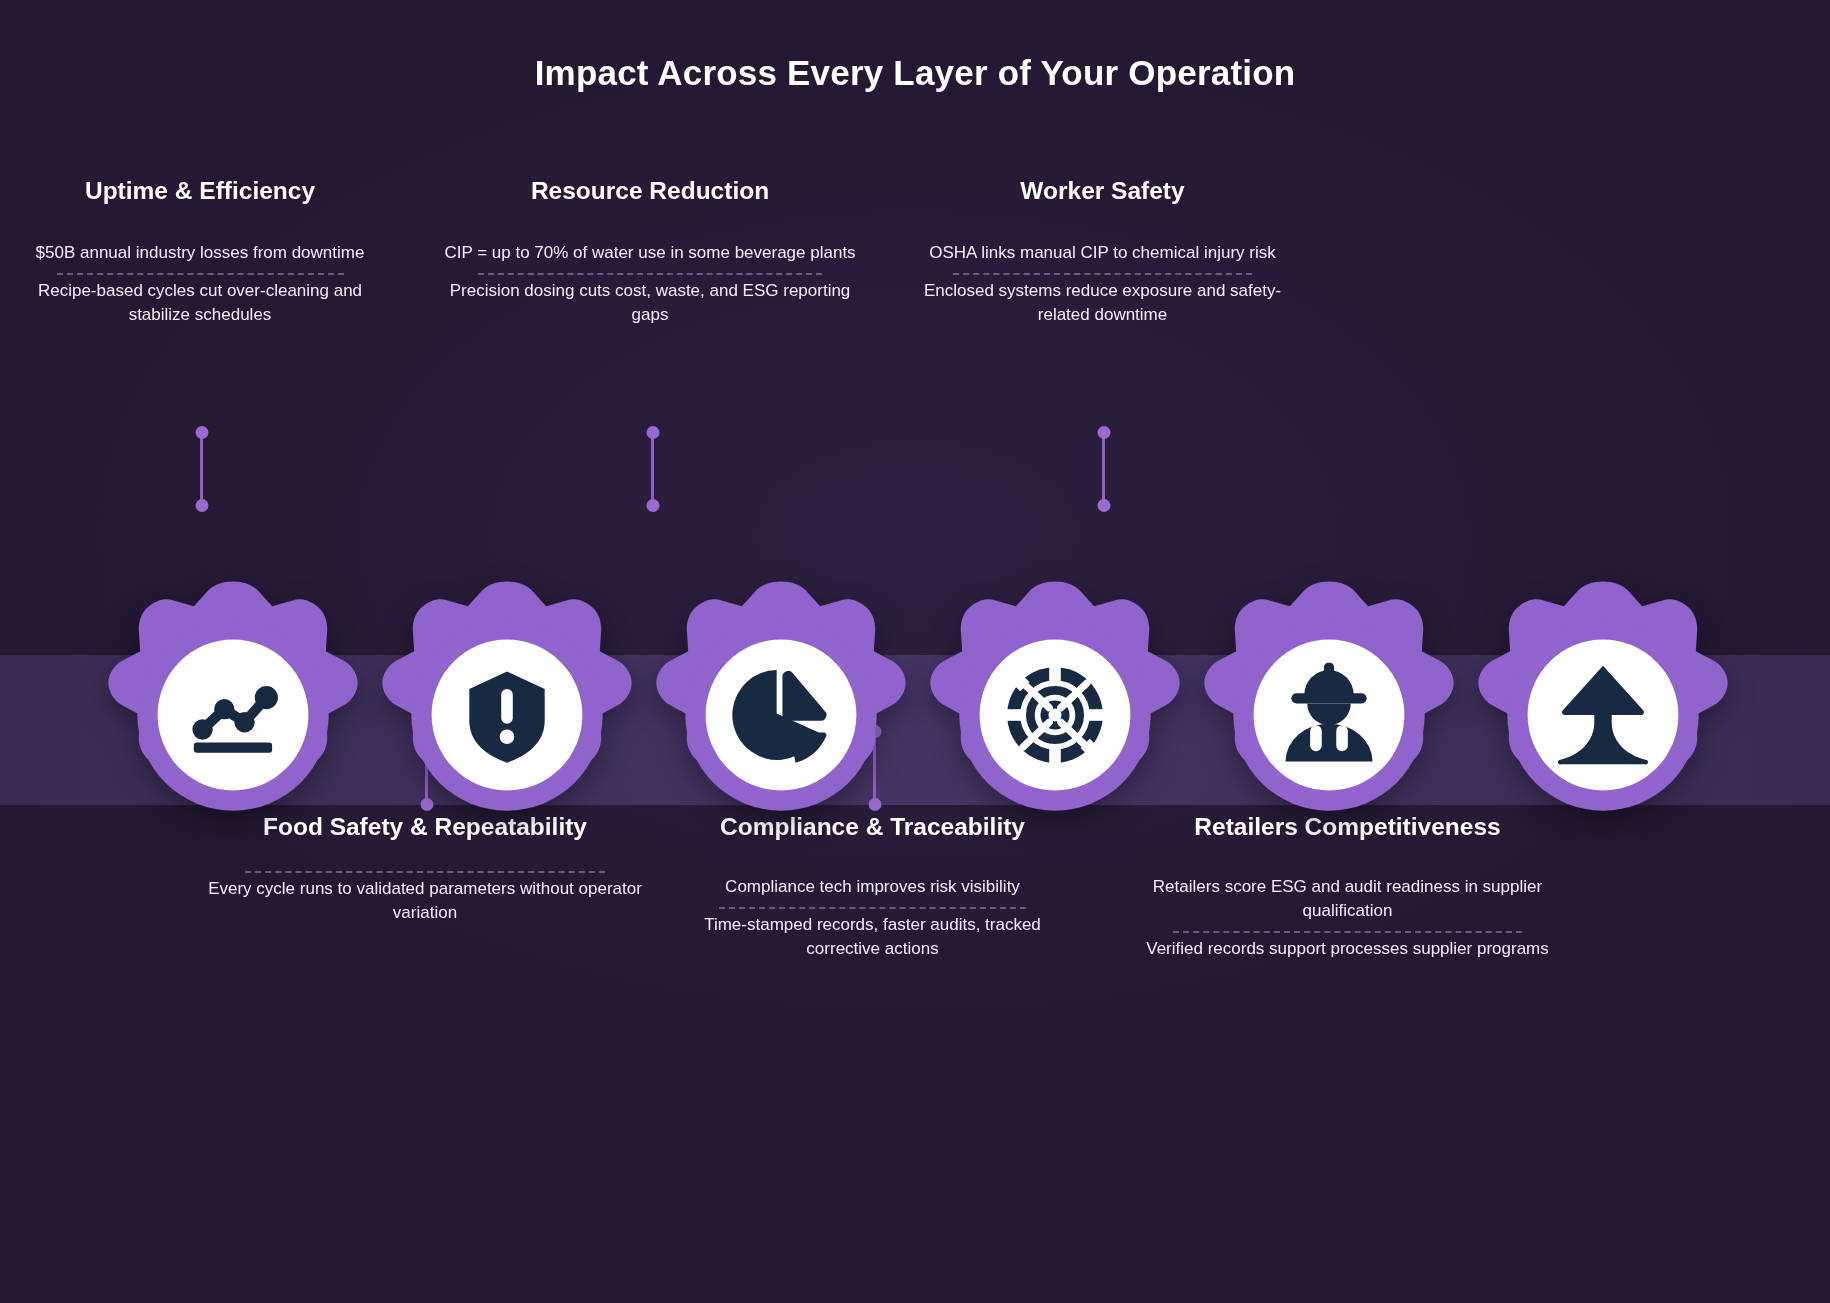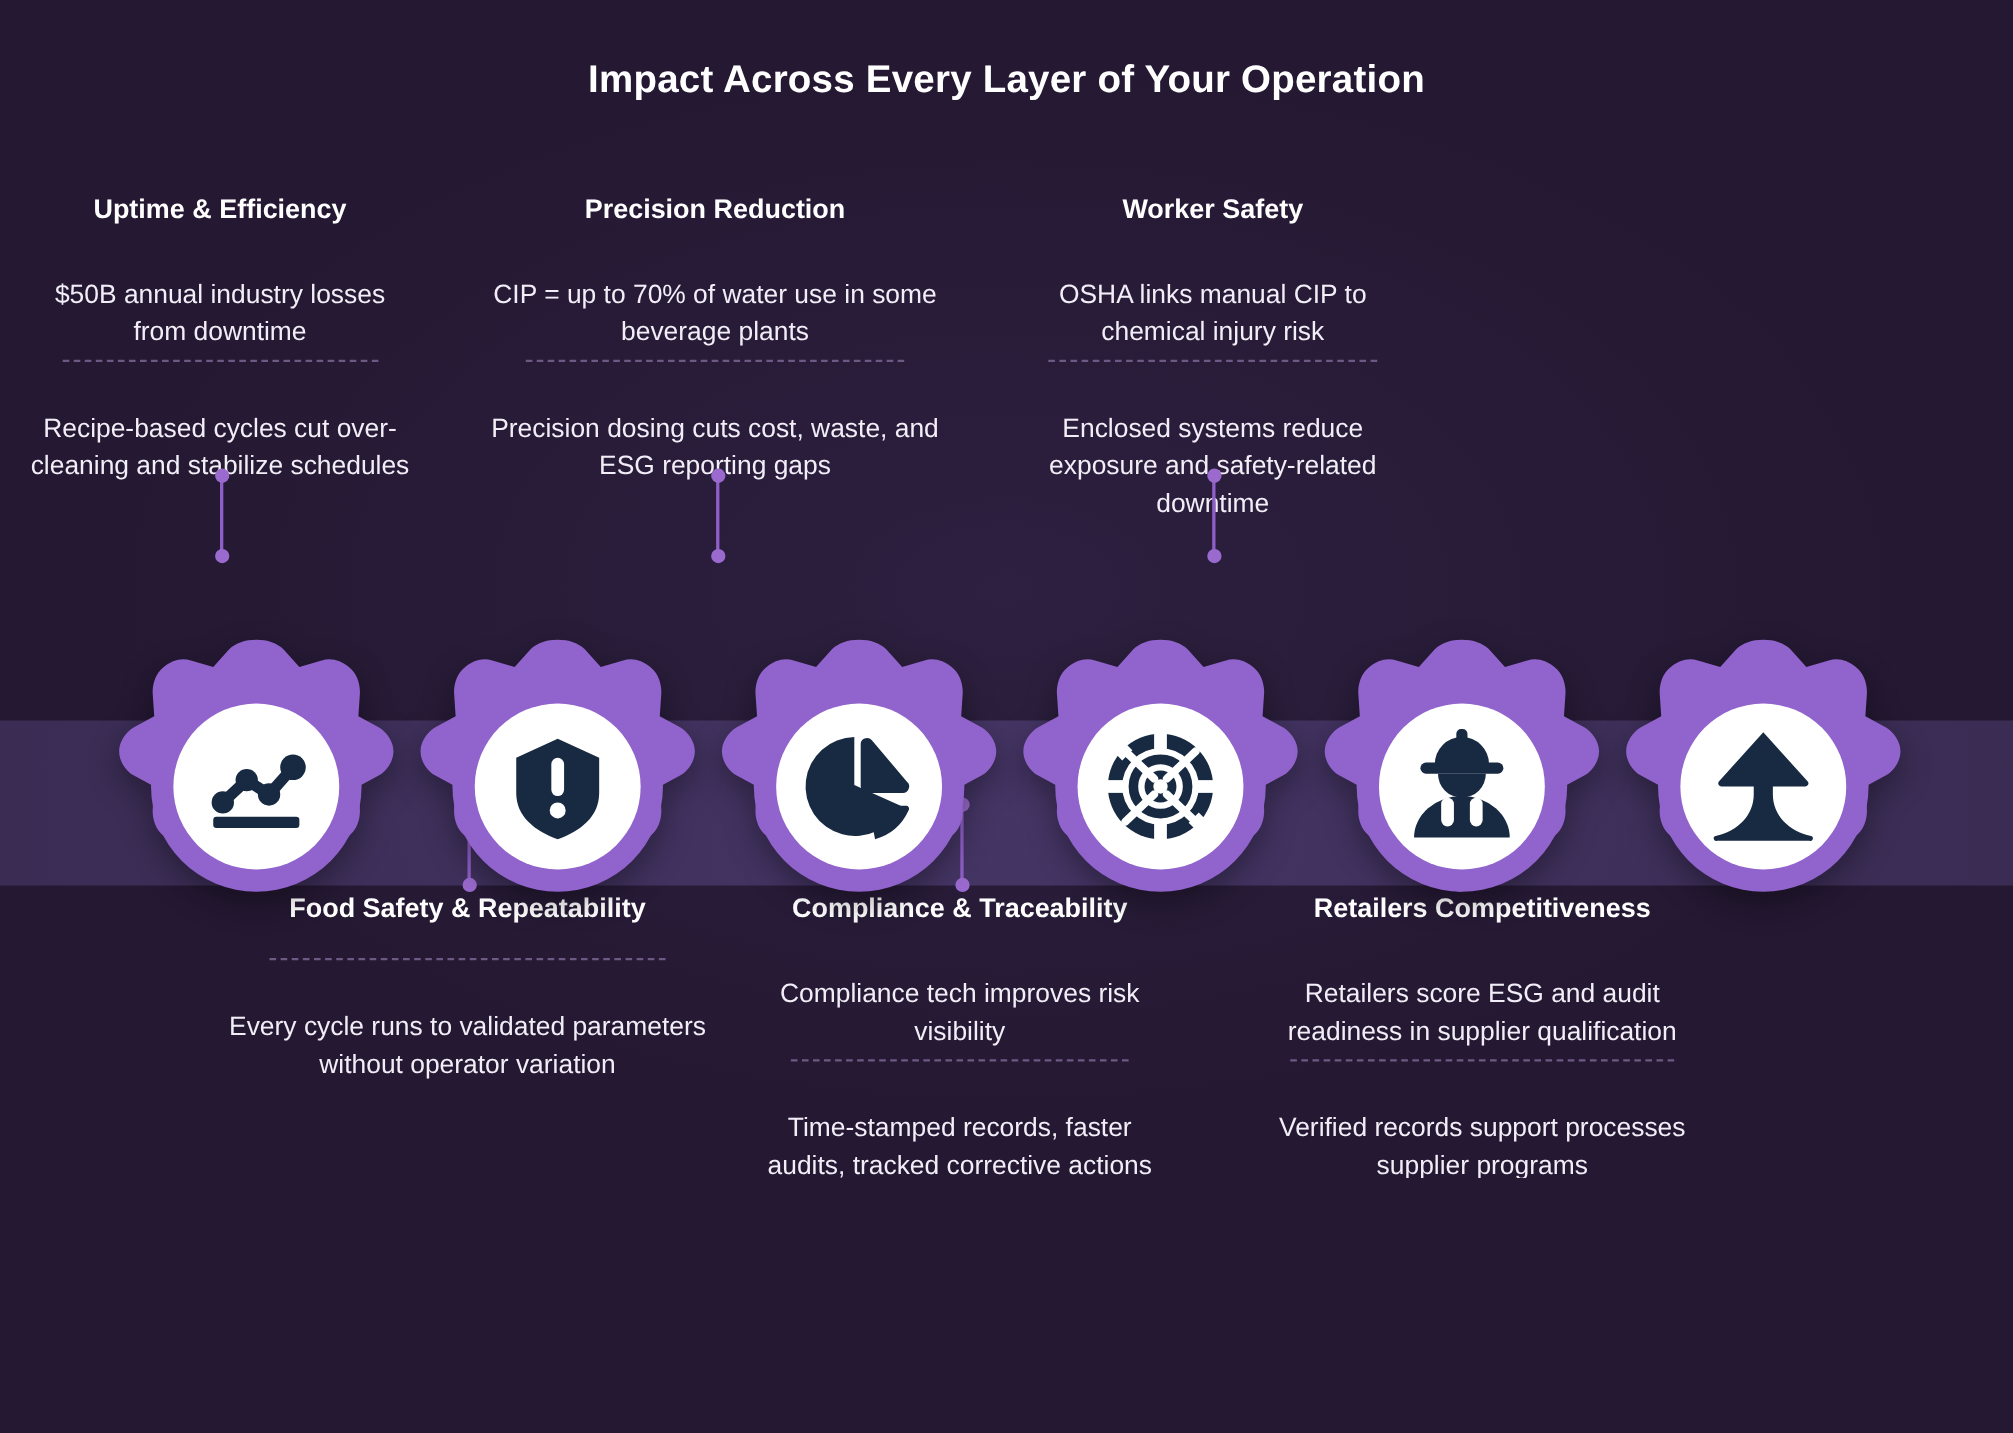--- a/index.html
+++ b/index.html
@@ -67,25 +67,24 @@
   .block h3 {
     color:#ffffff;
     font-size:24.5px;
     font-weight:bold;
     line-height:1.25;
     margin-bottom:26px;
     white-space:nowrap;
   }
   .block .fact {
     color:#f2eef7;
-    font-size:24px;
+    font-size:17px;
     line-height:1.42;
     font-weight:400;
     padding:4px 0 8px;
-    margin-top:40px;
   }
   .block .divider {
     border-top:2px dashed #6d5a84;
     margin:0 auto;
     width:82%;
   }
   .block.top h3 { margin-bottom:30px; }
 
   .b1 { top:176px; left:25px;  width:350px; }
   .b2 { top:176px; left:440px; width:420px; }
@@ -107,21 +106,21 @@
   <h1 class="title">Impact Across Every Layer of Your Operation</h1>
 
   <div class="block top b1">
     <h3>Uptime &amp; Efficiency</h3>
     <div class="fact">$50B annual industry losses from downtime</div>
     <div class="divider"></div>
     <div class="fact">Recipe-based cycles cut over-cleaning and stabilize schedules</div>
   </div>
 
   <div class="block top b2">
-    <h3>Precision Reduction</h3>
+    <h3>Resource Reduction</h3>
     <div class="fact">CIP = up to 70% of water use in some beverage plants</div>
     <div class="divider"></div>
     <div class="fact">Precision dosing cuts cost, waste, and ESG reporting gaps</div>
   </div>
 
   <div class="block top b3">
     <h3>Worker Safety</h3>
     <div class="fact">OSHA links manual CIP to chemical injury risk</div>
     <div class="divider"></div>
     <div class="fact">Enclosed systems reduce exposure and safety-related downtime</div>

